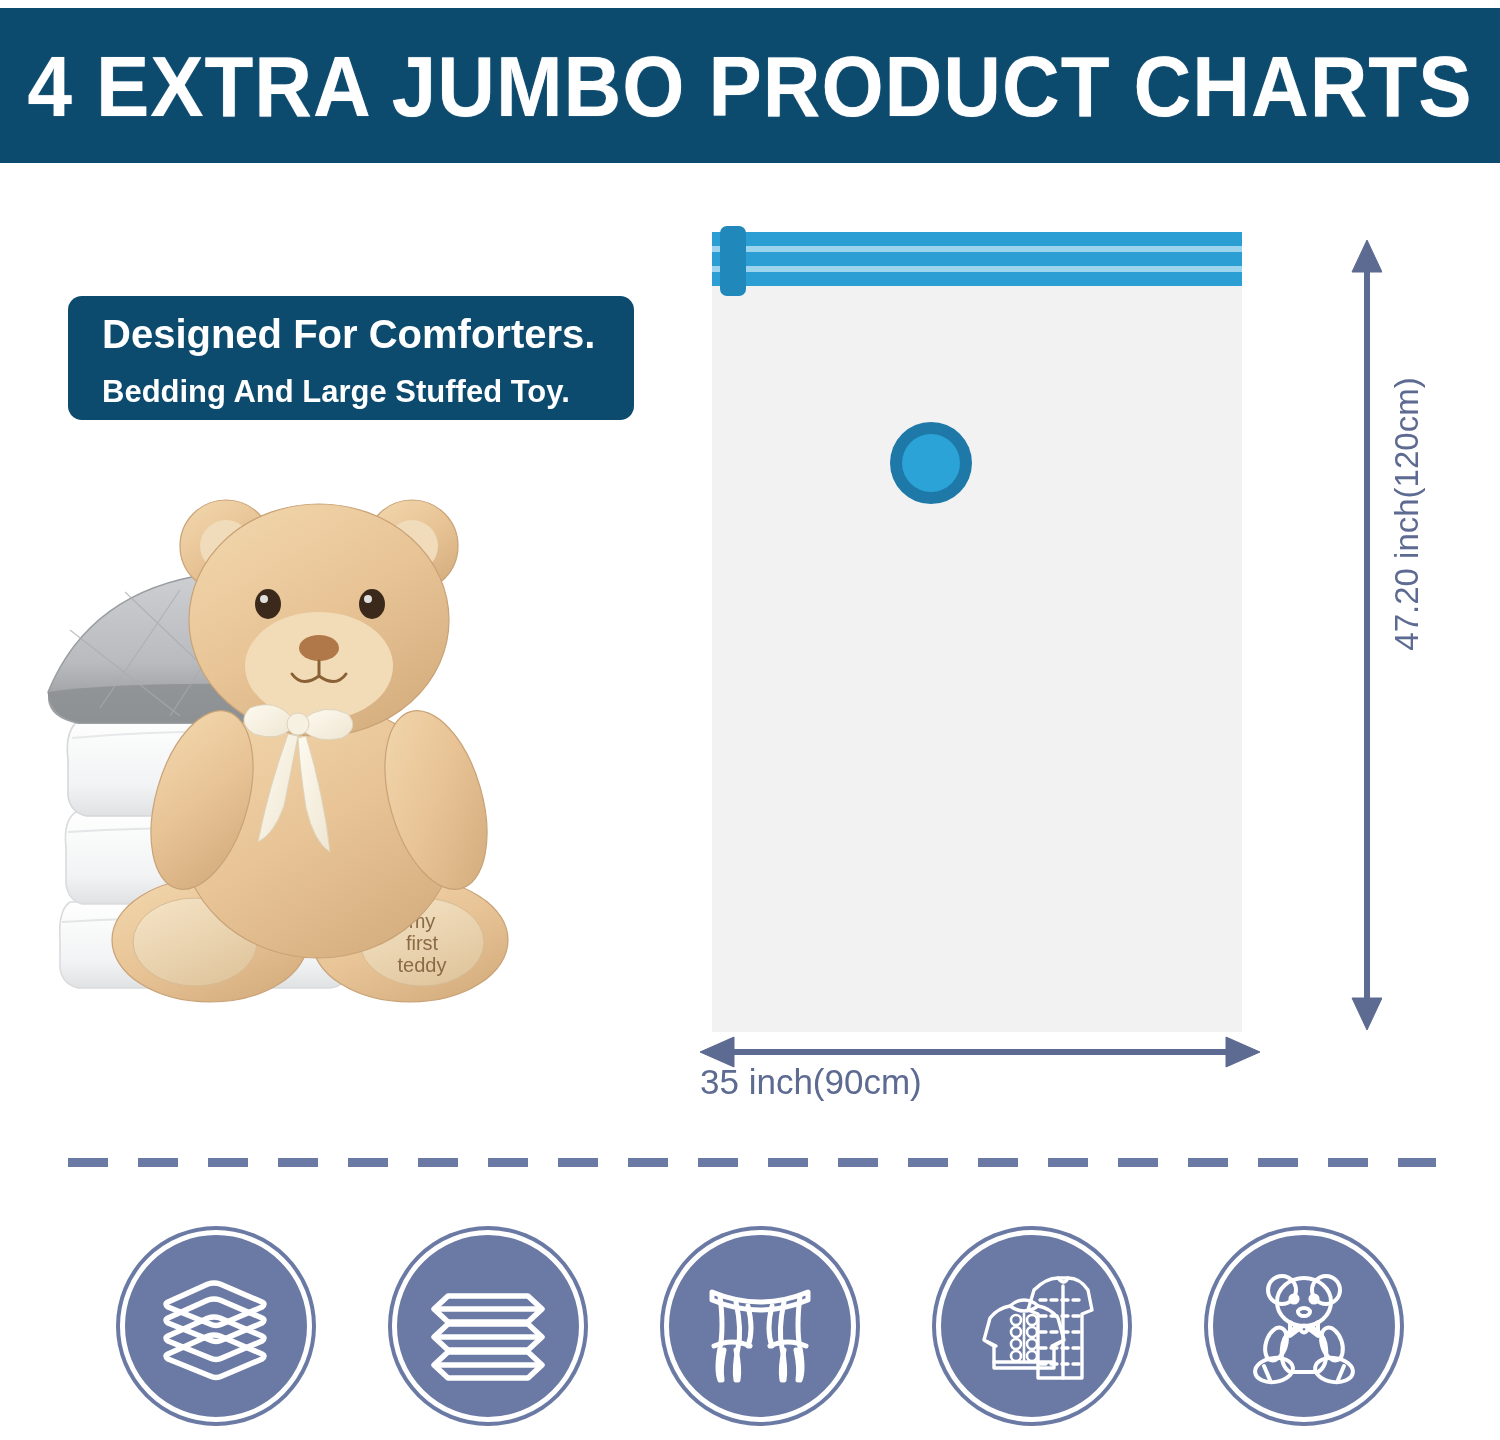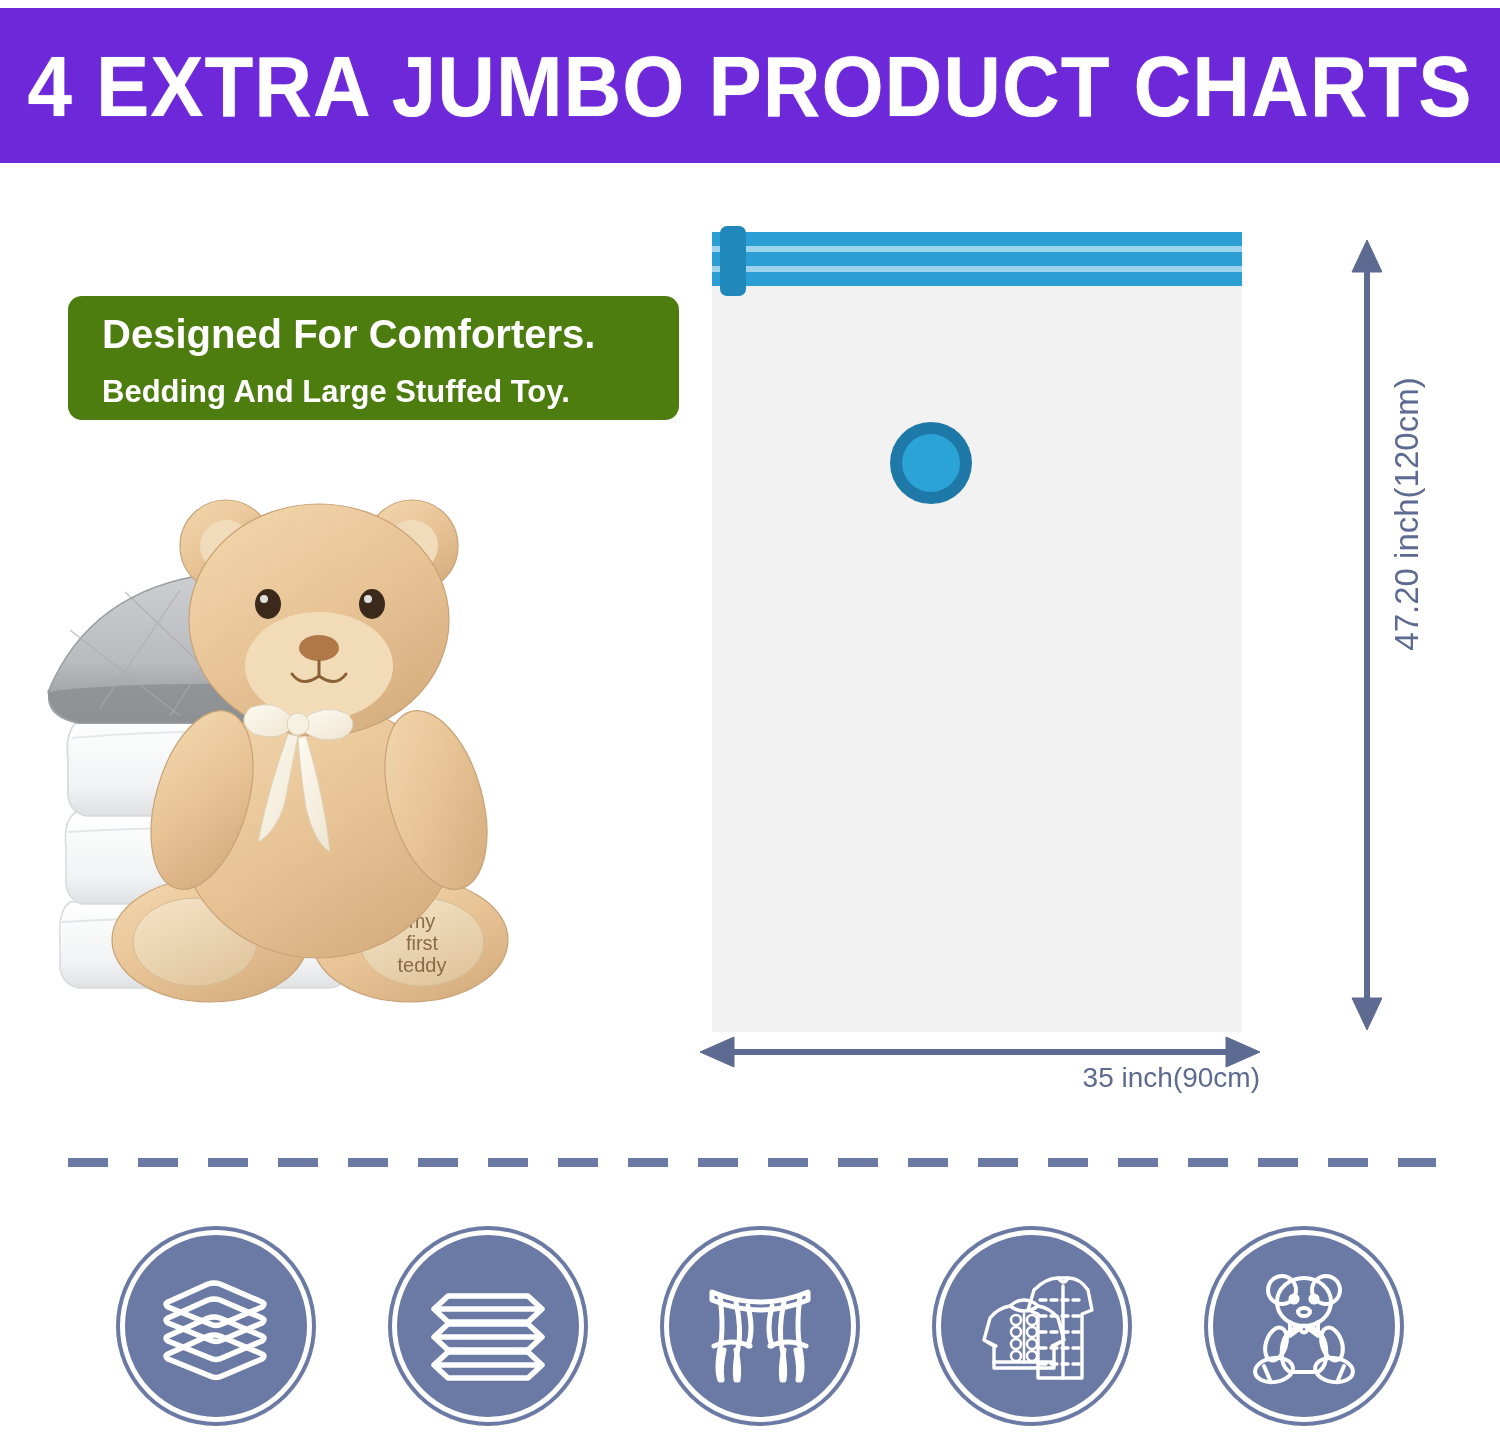--- a/index.html
+++ b/index.html
@@ -15,21 +15,21 @@
     font-family: "Liberation Sans", sans-serif;
   }
 
   
   #header-banner {
     position: absolute;
     left: 0;
     top: 8px;
     width: 1500px;
     height: 155px;
-    background: #6d28d9;
+    background: #0c4a6e;
     display: flex;
     align-items: center;
     justify-content: center;
     box-sizing: border-box;
   }
   #header-title {
     color: #ffffff;
     font-family: "Liberation Sans Narrow", "Liberation Sans", sans-serif;
     font-weight: bold;
     font-size: 86px;
@@ -39,23 +39,23 @@
     white-space: nowrap;
     line-height: 1;
     text-shadow: 0 0 1px rgba(255,255,255,0.6);
   }
 
   
   #promo-badge {
     position: absolute;
     left: 68px;
     top: 296px;
-    width: 611px;
+    width: 566px;
     height: 124px;
-    background: #4d7c0f;
+    background: #0c4a6e;
     border-radius: 14px;
     box-sizing: border-box;
     padding: 14px 22px 8px 34px;
     display: flex;
     flex-direction: column;
     justify-content: center;
   }
   #promo-line-1 {
     color: #ffffff;
     font-size: 40px;
@@ -172,23 +172,23 @@
     top: 1032px;
     width: 560px;
     height: 40px;
   }
   #dim-horizontal svg { display:block; }
   #dim-horizontal-label {
     position: absolute;
     left: 700px;
     top: 1062px;
     width: 560px;
-    text-align: right;
+    text-align: left;
     color: #5d6a91;
-    font-size: 28px;
+    font-size: 35px;
     white-space: nowrap;
   }
 
   
   #divider {
     position: absolute;
     left: 68px;
     top: 1158px;
     width: 1368px;
     height: 9px;

